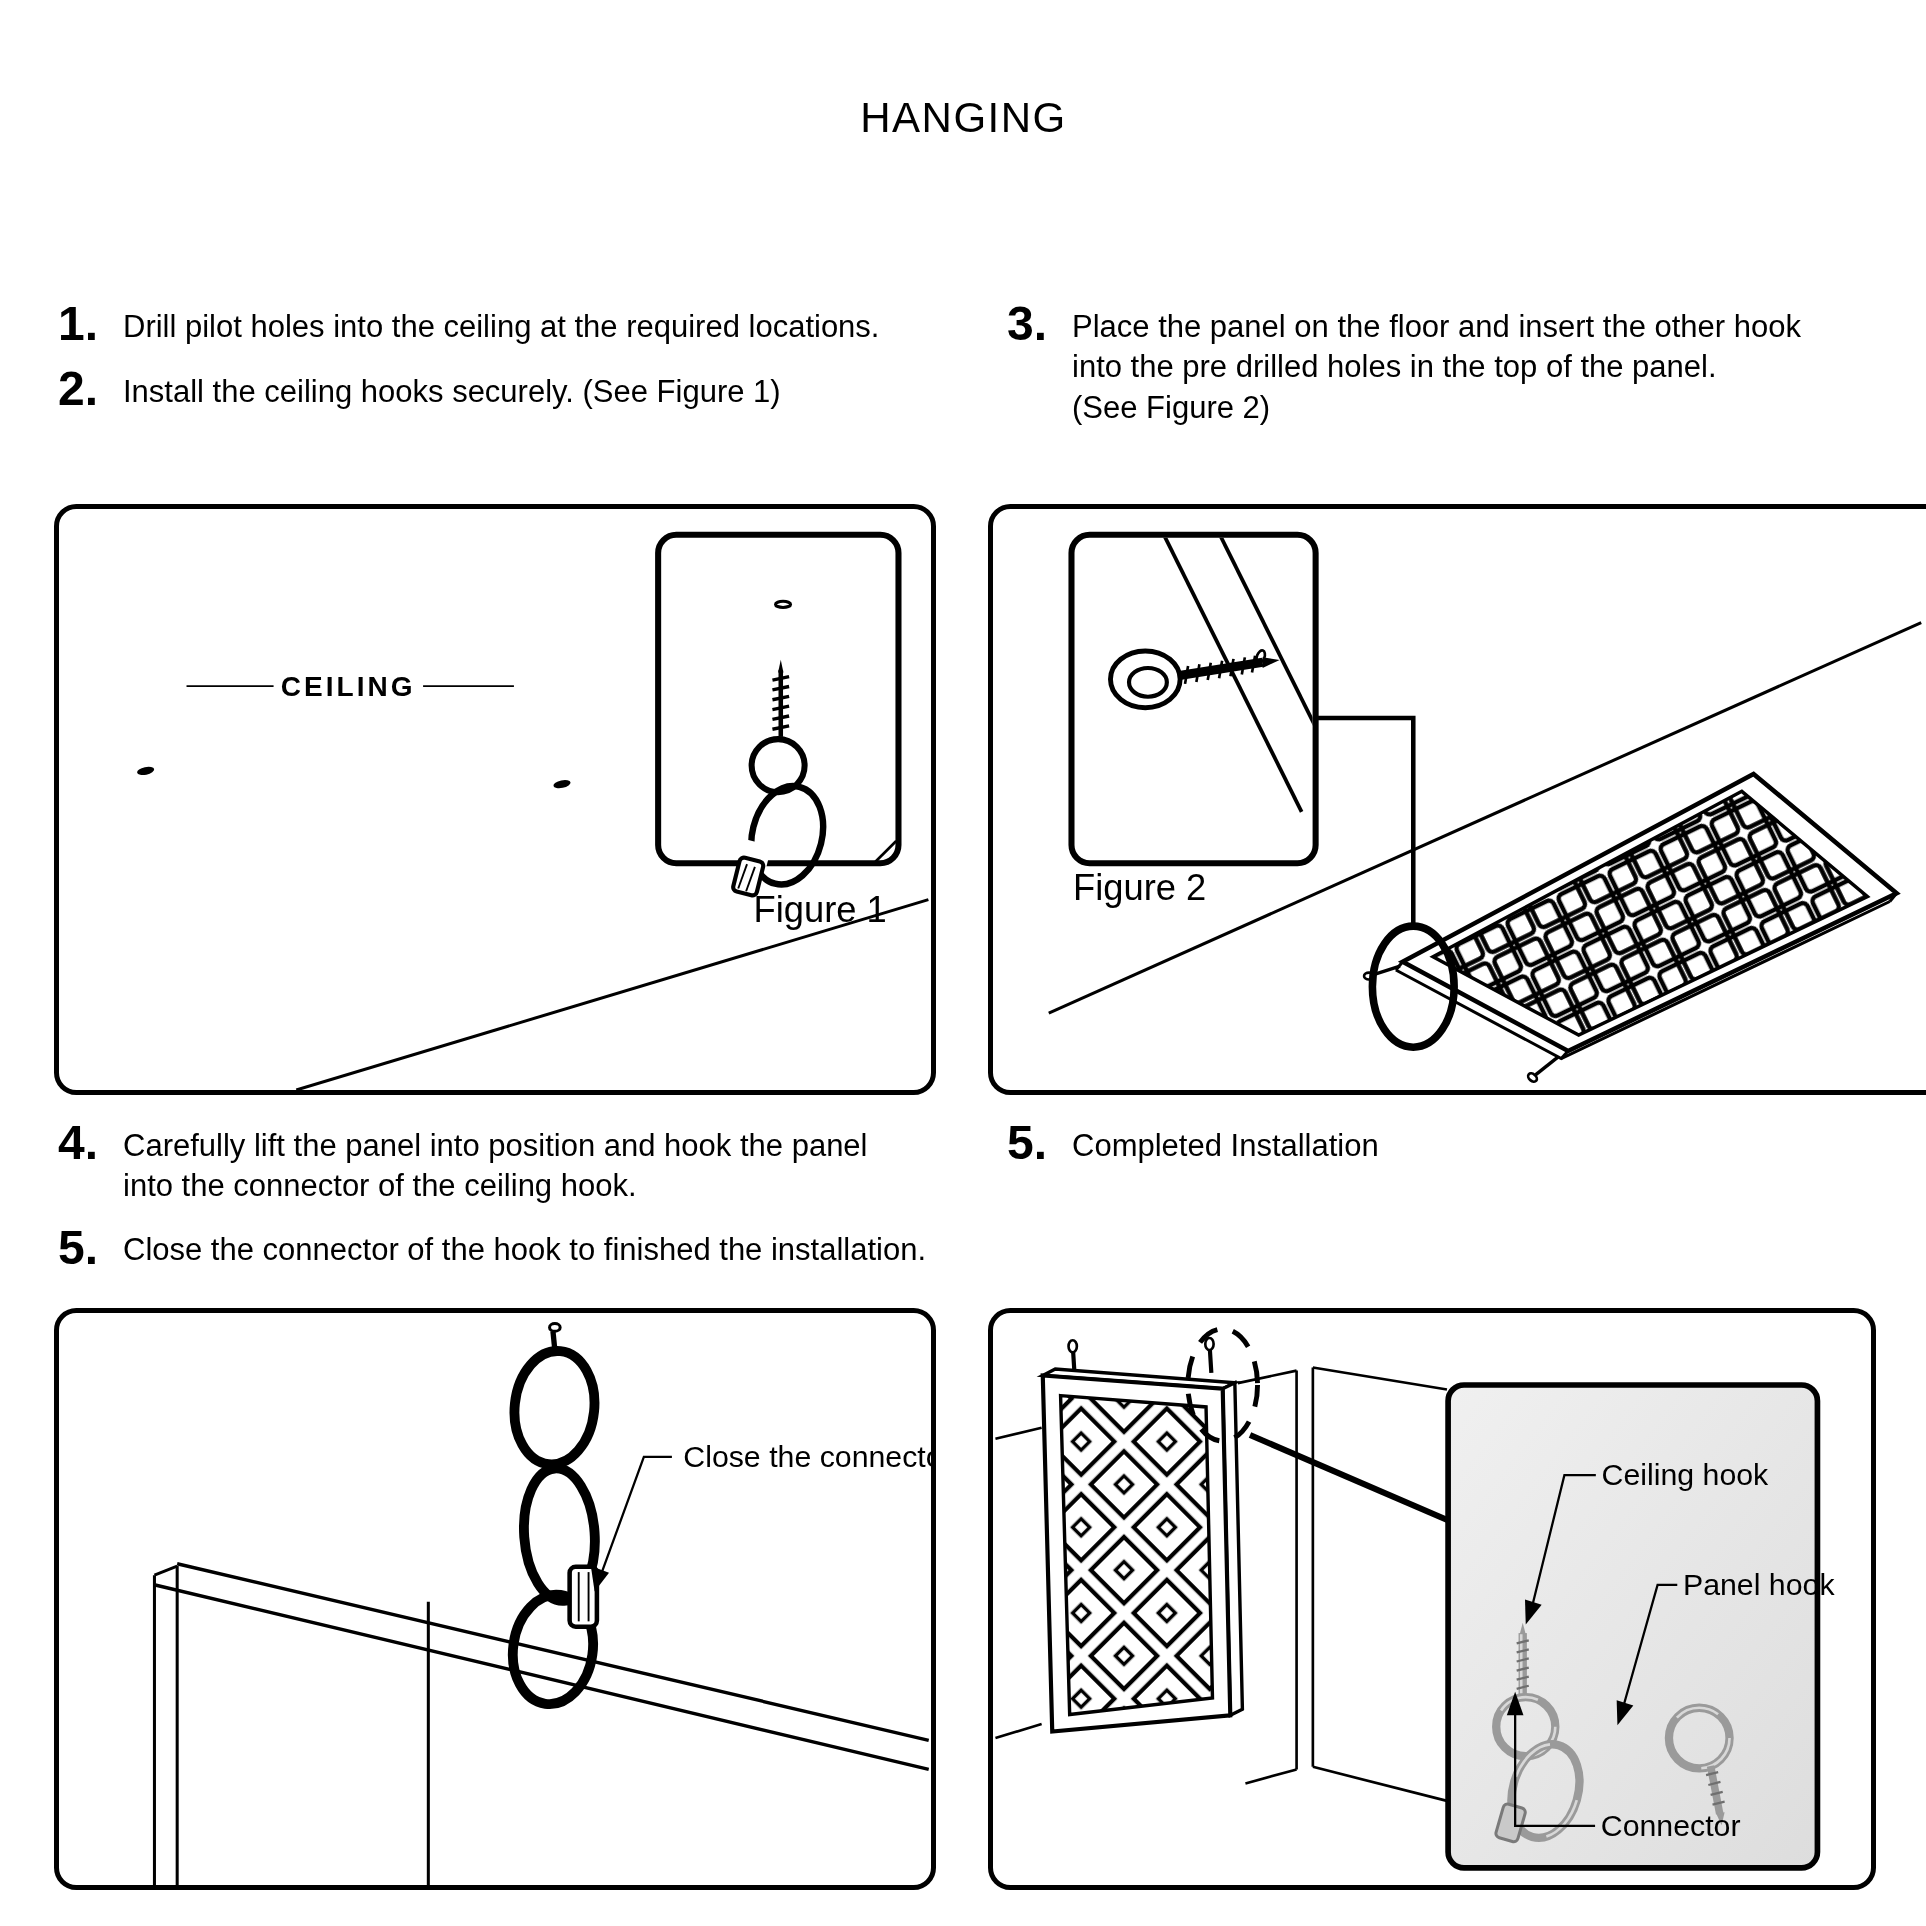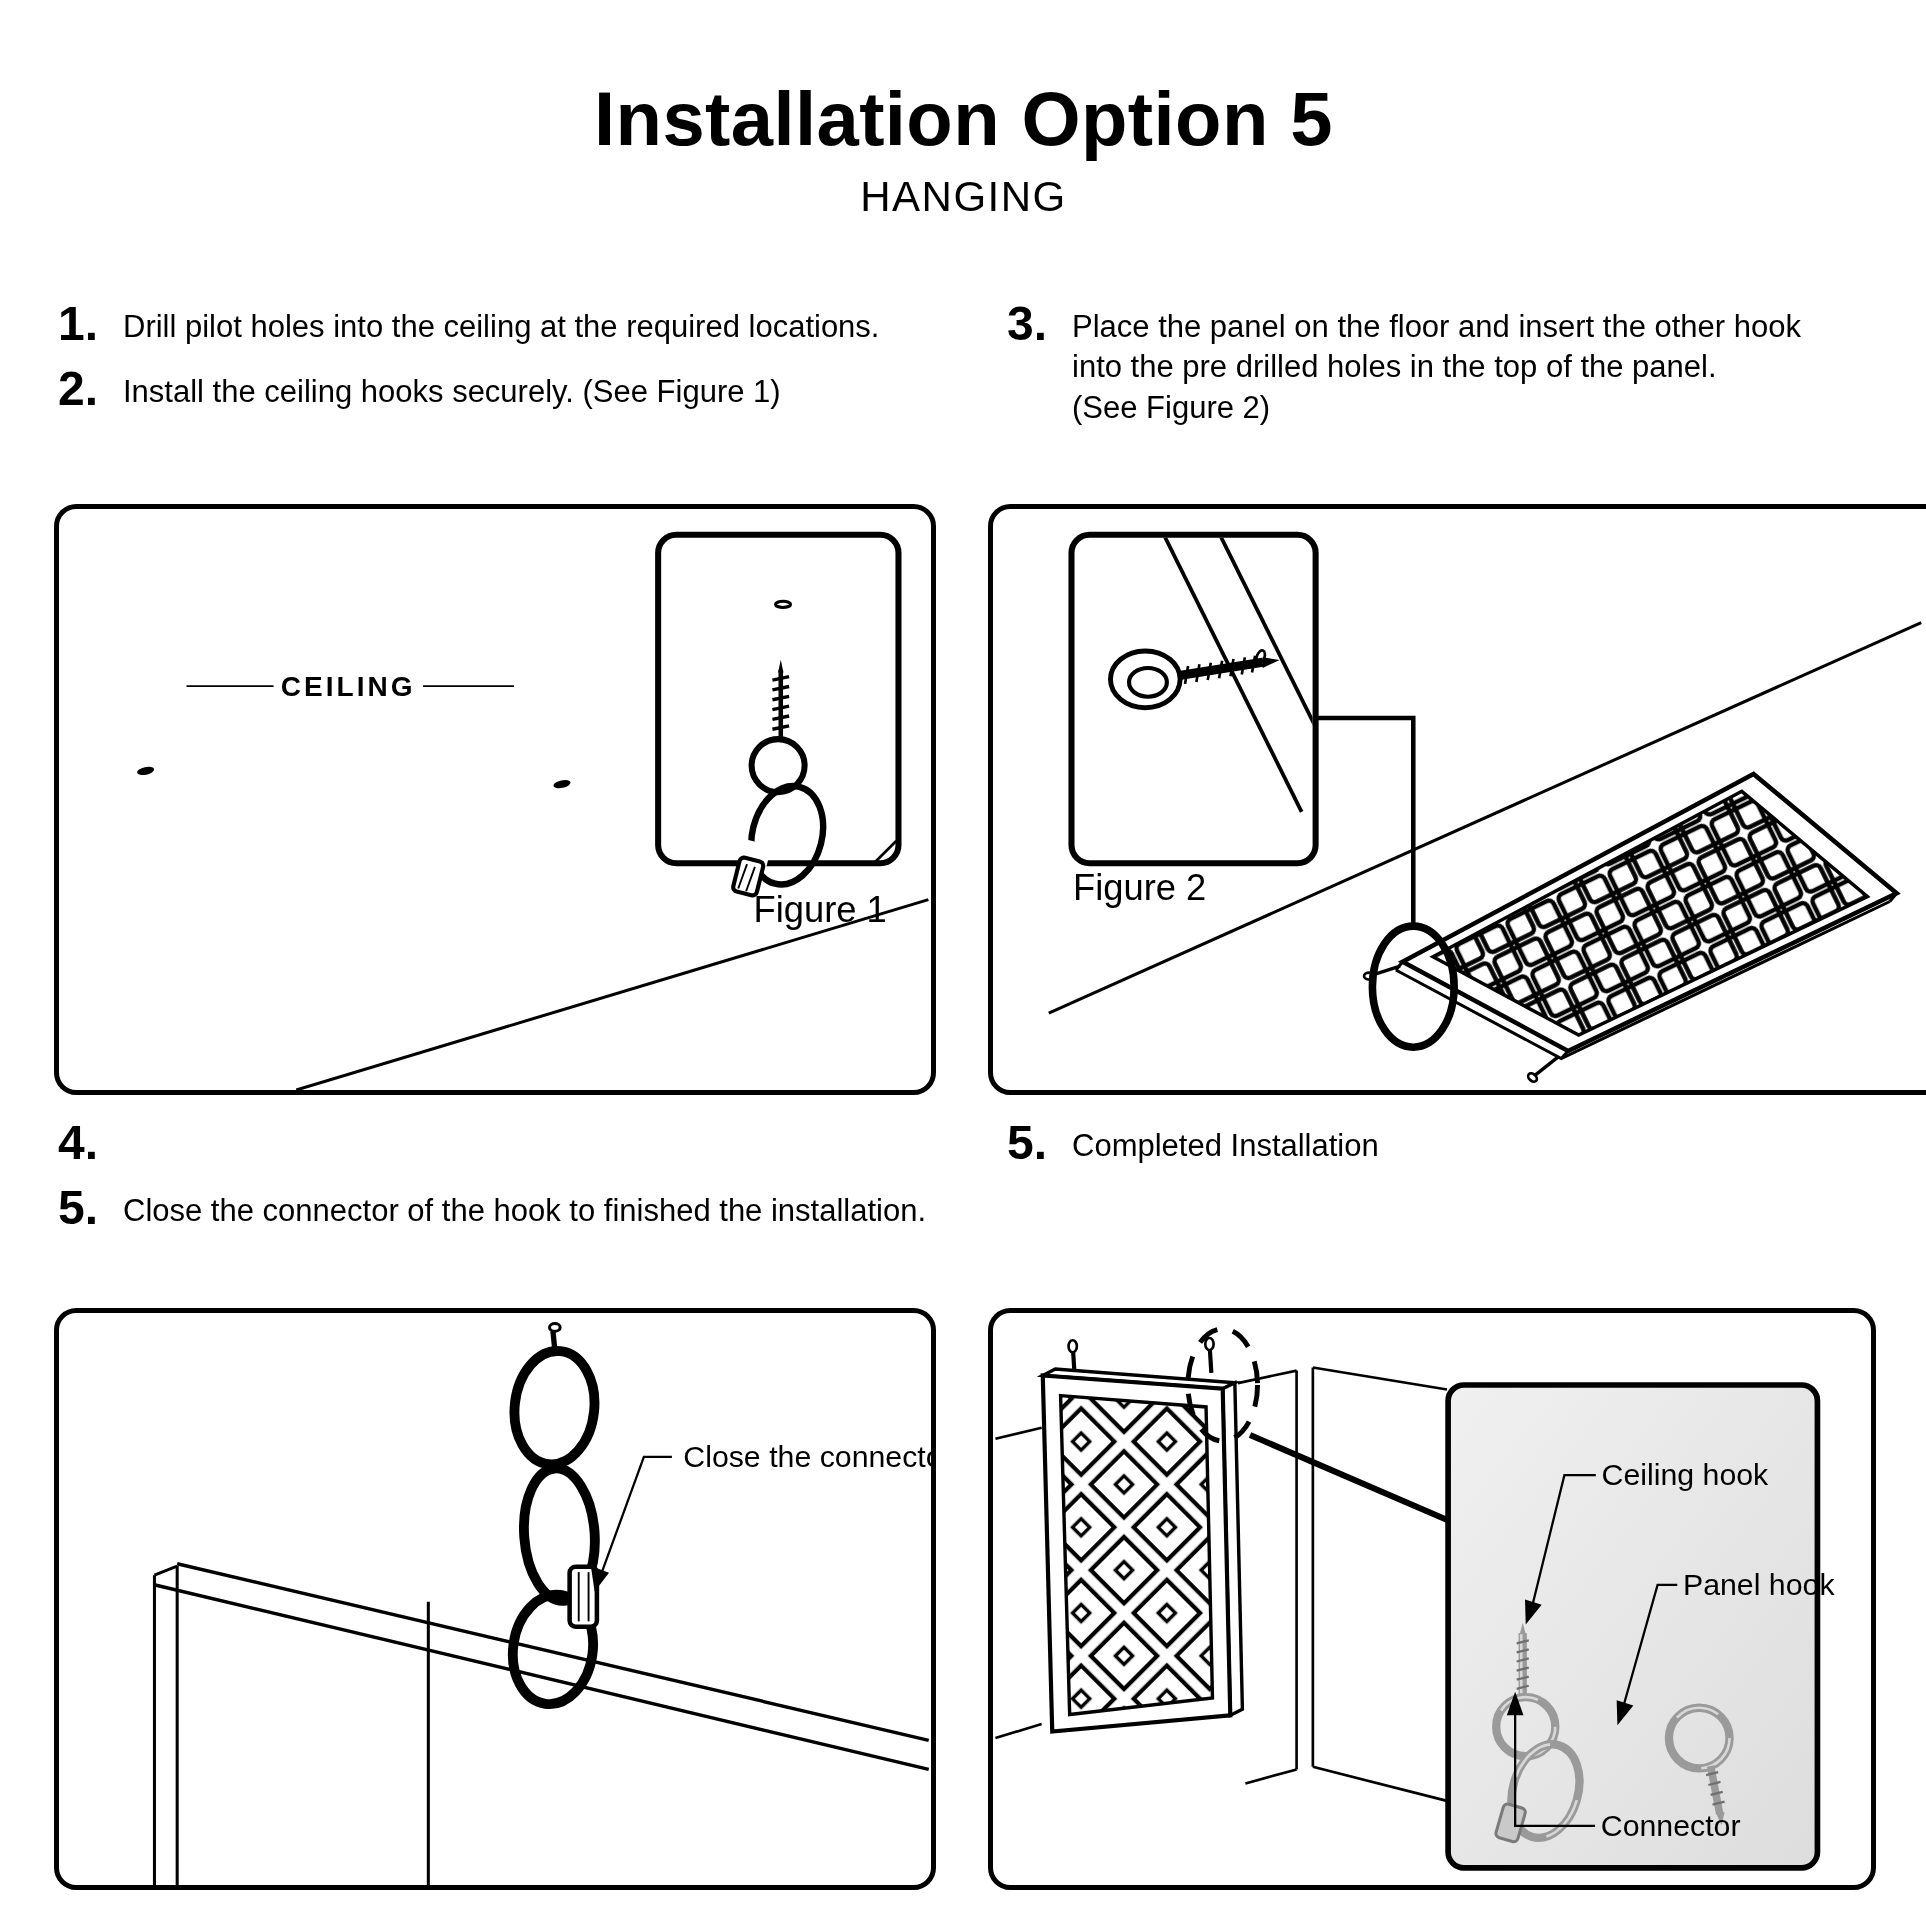--- a/index.html
+++ b/index.html
@@ -27,21 +27,20 @@
   .cap{font-size:96px;font-weight:400;fill:#000;}
   .callout{font-size:80px;font-weight:400;fill:#000;}
   .lbl-ceiling{font-size:74px;font-weight:700;letter-spacing:8px;fill:#000;}
 </style>
 </head>
 <body>
 
 <div id="page">
 
   <div class="hdr">
-    <div class="title">Installation Option 5</div>
     <div class="sub1">HANGING</div>
   </div>
 
   <div class="steps tl">
     <div class="step">
       <div class="step-num">1.</div>
       <div class="step-text">Drill pilot holes into the ceiling at the required locations.</div>
     </div>
     <div class="step">
       <div class="step-num">2.</div>
@@ -54,20 +53,22 @@
       <div class="step-num">3.</div>
       <div class="step-text">Place the panel on the floor and insert the other hook
 into the pre drilled holes in the top of the panel.
 (See Figure 2)</div>
     </div>
   </div>
 
   <div class="steps bl">
     <div class="step">
       <div class="step-num">4.</div>
+      <div class="step-text">Carefully lift the panel into position and hook the panel
+into the connector of the ceiling hook.</div>
     </div>
     <div class="step">
       <div class="step-num">5.</div>
       <div class="step-text">Close the connector of the hook to finished the installation.</div>
     </div>
   </div>
 
   <div class="steps br">
     <div class="step">
       <div class="step-num">5.</div>

